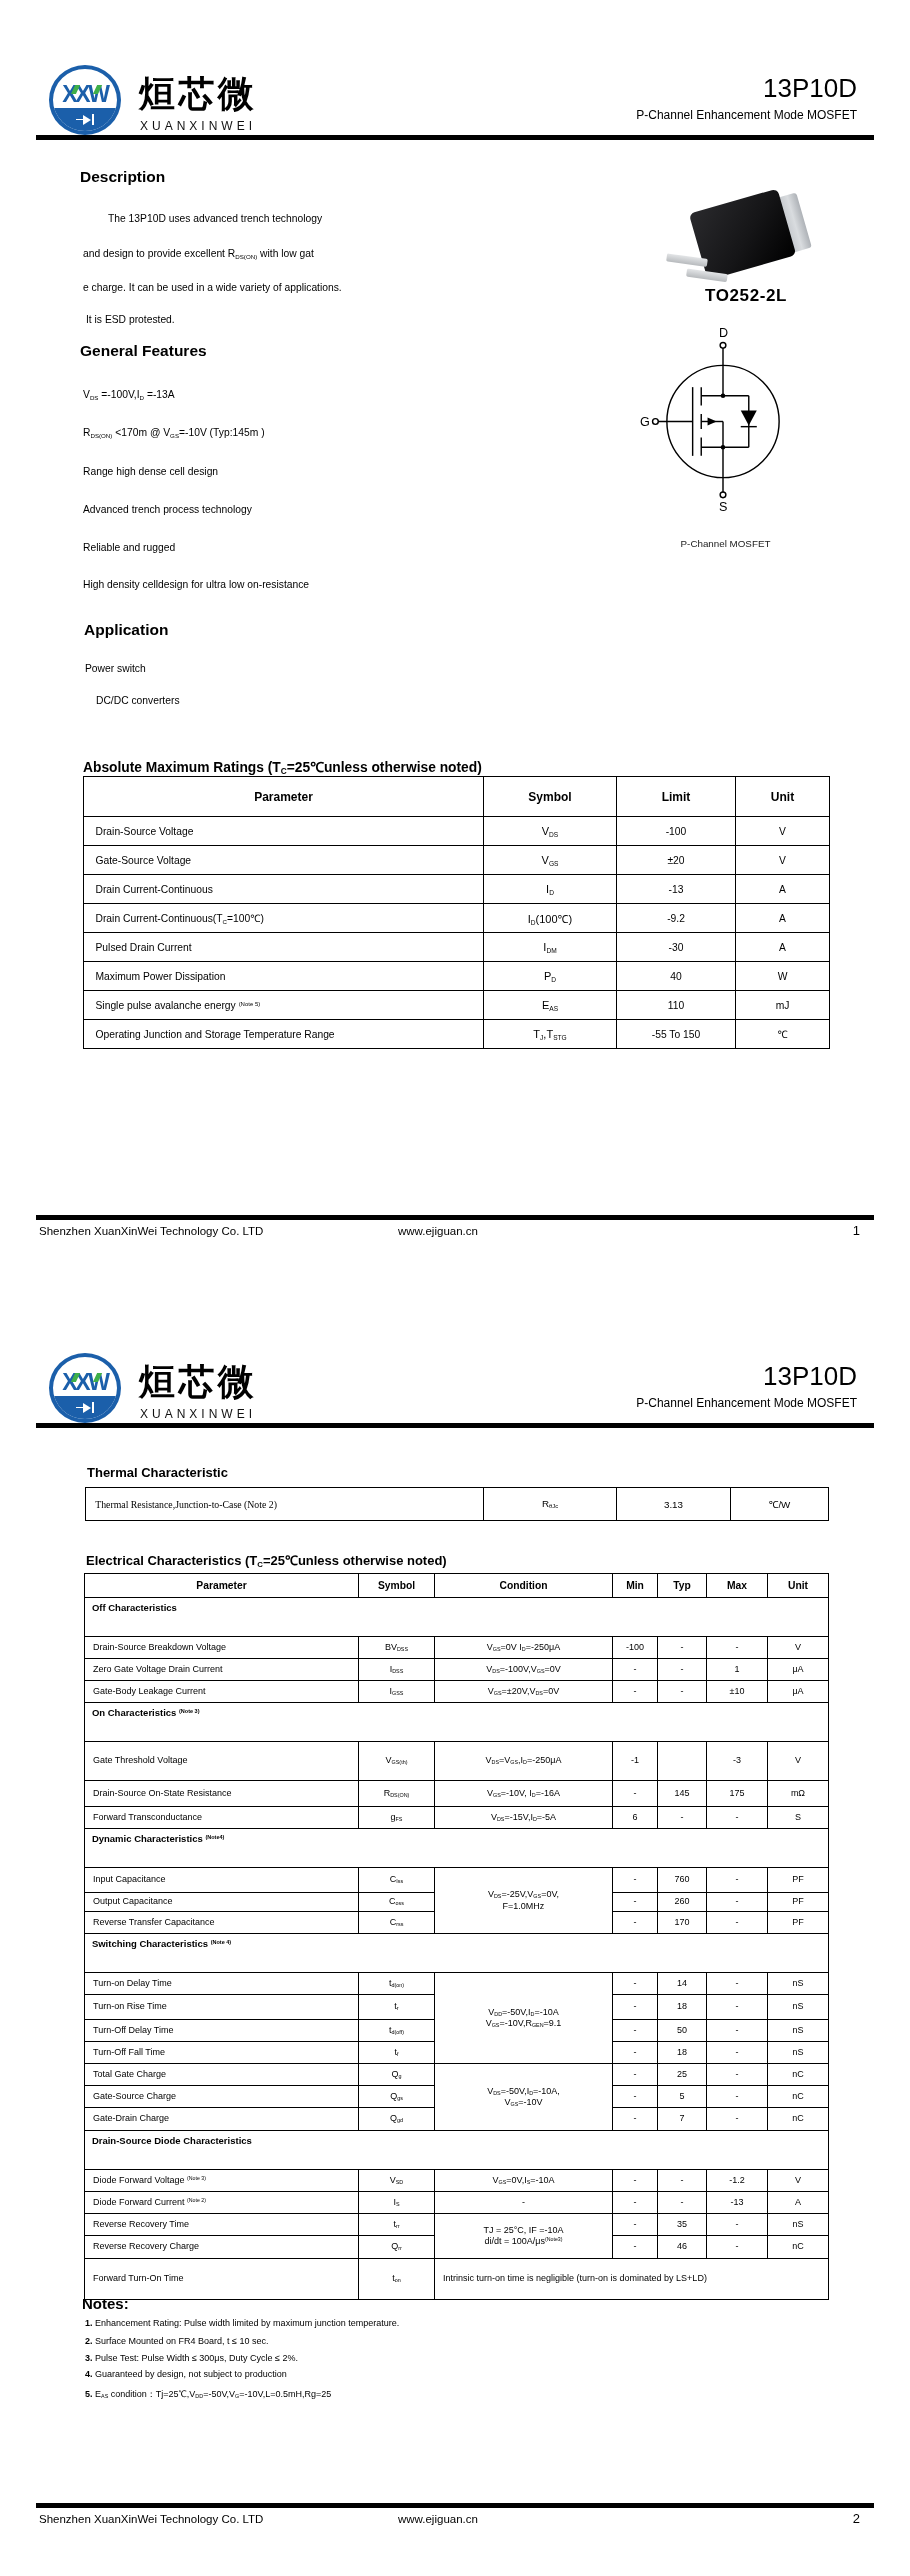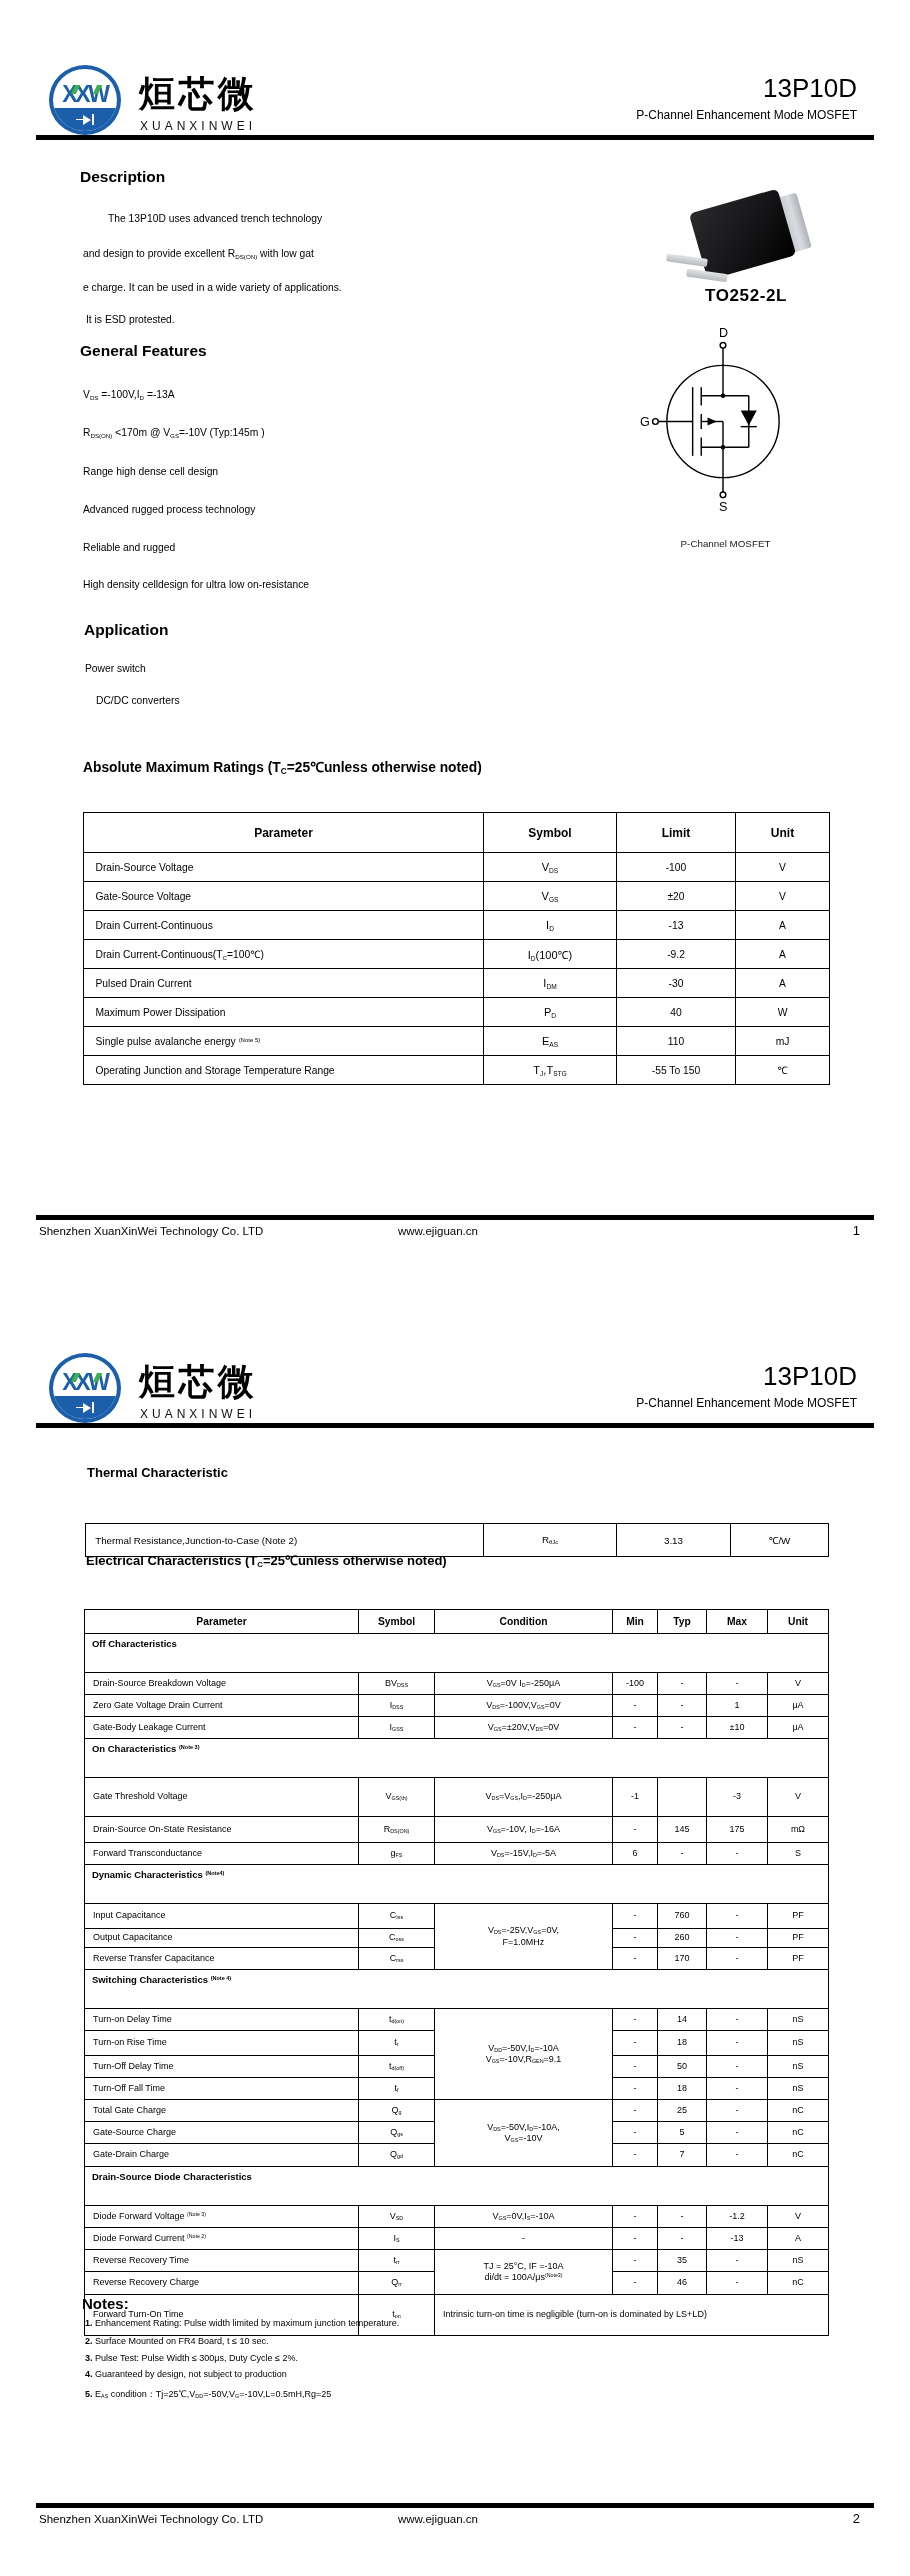--- a/index.html
+++ b/index.html
@@ -32,33 +32,33 @@
   .pkg-rot{position:absolute;left:0;top:0;width:100%;height:100%;transform:rotate(-16deg);}
   .pkg-tab{position:absolute;left:118px;top:22px;width:24px;height:57px;background:linear-gradient(90deg,#b9bdc2,#d9dcdf 60%,#aeb2b7);border-radius:2.9px;}
   .pkg-body{position:absolute;left:33px;top:12.6px;width:92px;height:69px;background:linear-gradient(135deg,#2a2a2d,#151517 55%,#000);border-radius:5.7px;}
   .pkg-lead{position:absolute;width:41px;height:7.5px;background:linear-gradient(#e3e5e7,#b7babd);border-radius:1.7px;}
   .lead1{left:-2.3px;top:53px;transform:rotate(24deg);}
   .lead2{left:12.6px;top:73px;transform:rotate(24deg);}
   .pkg-label{position:absolute;left:657px;top:286px;width:178px;text-align:center;font-size:17px;font-weight:bold;letter-spacing:0.6px;}
   .sch{position:absolute;left:634px;top:327px;}
   .sch-caption{position:absolute;left:651px;top:538px;width:149px;text-align:center;font-size:9.8px;color:#222;}
   
-  table{border-collapse:collapse;table-layout:fixed;margin-top:36px;}
+  table{border-collapse:collapse;table-layout:fixed;}
   table,td,th{border:1.1px solid #000;}
   table{border-width:1.7px;}
   td,th{padding:0;overflow:hidden;}
   .t-abs{position:absolute;left:83px;top:776px;width:746px;font-size:10.3px;}
   .t-abs th{font-size:12px;font-weight:bold;}
   .t-abs .pl{text-align:left;padding-left:11.5px;}
   .t-abs td{text-align:center;}
   .t-abs td.pl{text-align:left;}
   .symcell{font-size:11px;}
   .t-th{position:absolute;left:85px;top:1487px;width:742px;font-size:9.8px;}
   .t-th td{text-align:center;}
-  .t-th .pl{text-align:left;padding-left:9.2px;}
+  .t-th .pl{text-align:left;padding-left:9.2px;font-family:Liberation Serif, serif;}
   .t-el{position:absolute;left:84px;top:1573px;width:744px;font-size:9px;}
   .t-el th{font-size:10.3px;font-weight:bold;}
   .t-el td{text-align:center;line-height:1.25;}
   .t-el td.pl{text-align:left;padding-left:8px;}
   .t-el td.secl{text-align:left;vertical-align:top;padding:4px 0 0 6.9px;font-weight:bold;font-size:9.5px;}
   .t-el td.fwdtxt{text-align:left;padding-left:8px;padding-right:5.7px;}
   
   .notes-title{position:absolute;left:82px;font-size:15px;font-weight:bold;}
   .note{position:absolute;left:85px;font-size:9px;}
   .note b{font-weight:bold;}
@@ -95,21 +95,21 @@
   <div class="h1" style="left:80px;top:168px">Description</div>
   <div class="bodyline" style="left:108px;top:213px">The 13P10D  uses advanced trench technology</div>
   <div class="bodyline" style="left:83px;top:248px">and design to provide excellent R<sub>DS(ON)</sub> with low gat</div>
   <div class="bodyline" style="left:83px;top:282px">e charge. It can be used in a wide variety of applications.</div>
   <div class="bodyline" style="left:86px;top:314px">It is ESD protested.</div>
 
   <div class="h1" style="left:80px;top:342px">General Features</div>
   <div class="bodyline" style="left:83px;top:389px">V<sub>DS</sub> =-100V,I<sub>D</sub> =-13A</div>
   <div class="bodyline" style="left:83px;top:427px">R<sub>DS(ON)</sub> &lt;170m @ V<sub>GS</sub>=-10V  (Typ:145m )</div>
   <div class="bodyline" style="left:83px;top:466px">Range high dense cell design</div>
-  <div class="bodyline" style="left:83px;top:504px">Advanced rugged process technology</div>
+  <div class="bodyline" style="left:83px;top:504px">Advanced trench process technology</div>
   <div class="bodyline" style="left:83px;top:542px">Reliable and rugged</div>
   <div class="bodyline" style="left:83px;top:579px">High density celldesign for ultra low on-resistance</div>
 
   <div class="pkg">
     <div class="pkg-rot">
       <div class="pkg-tab"></div>
       <div class="pkg-body"></div>
       <div class="pkg-lead lead1"></div>
       <div class="pkg-lead lead2"></div>
     </div>

